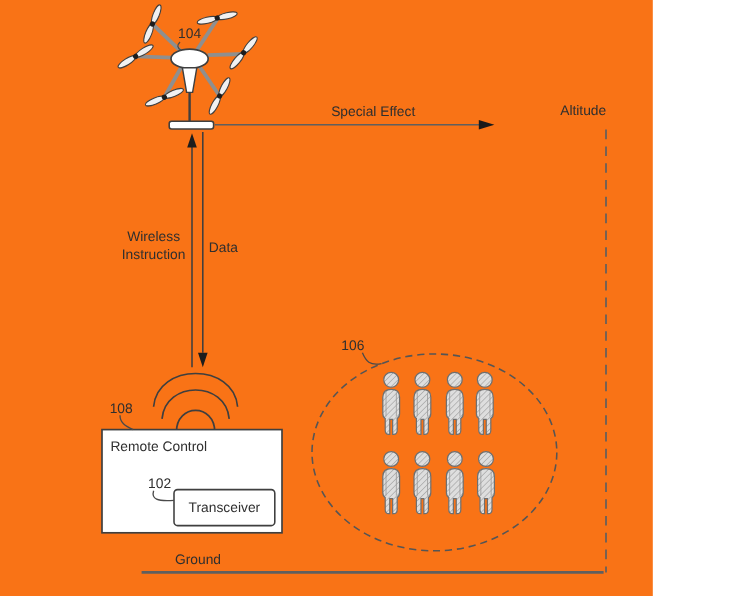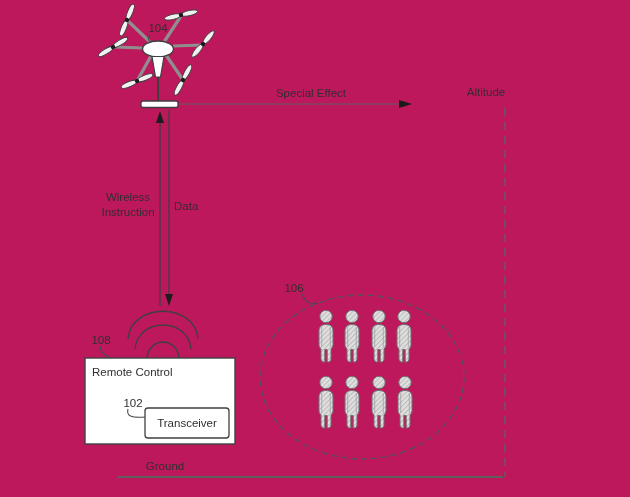--- a/index.html
+++ b/index.html
@@ -2,22 +2,22 @@
 <html><head>
 <meta charset="utf-8">
 <style>
   html, body {
     margin: 0; padding: 0;
     background: #ffffff;
     font-family: "Liberation Sans", sans-serif;
   }
   #canvas {
     position: relative;
-    width: 630px; height: 497px;
-    background: #be185d;
+    width: 544px; height: 497px;
+    background: #f97316;
     overflow: hidden;
   }
   svg { display: block; }
   text {
     font-family: "Liberation Sans", sans-serif;
     font-size: 11.5px;
     fill: #2f2f2f;
   }
   .ink   { stroke: #3f3f3f; fill: none; }
   .fillw { fill: #ffffff; stroke: #3f3f3f; }

